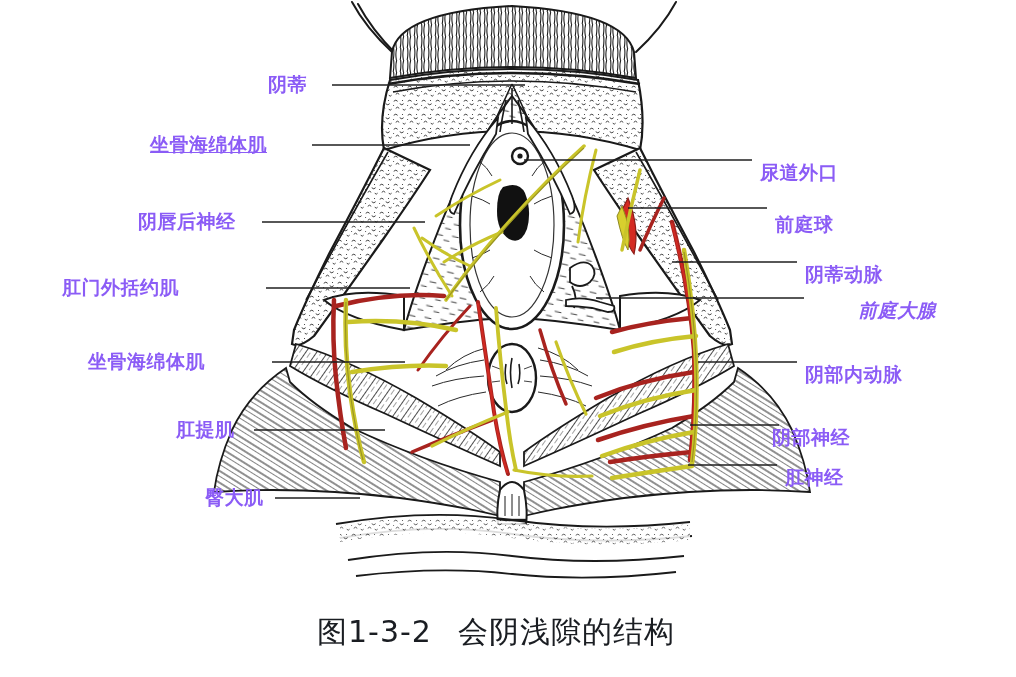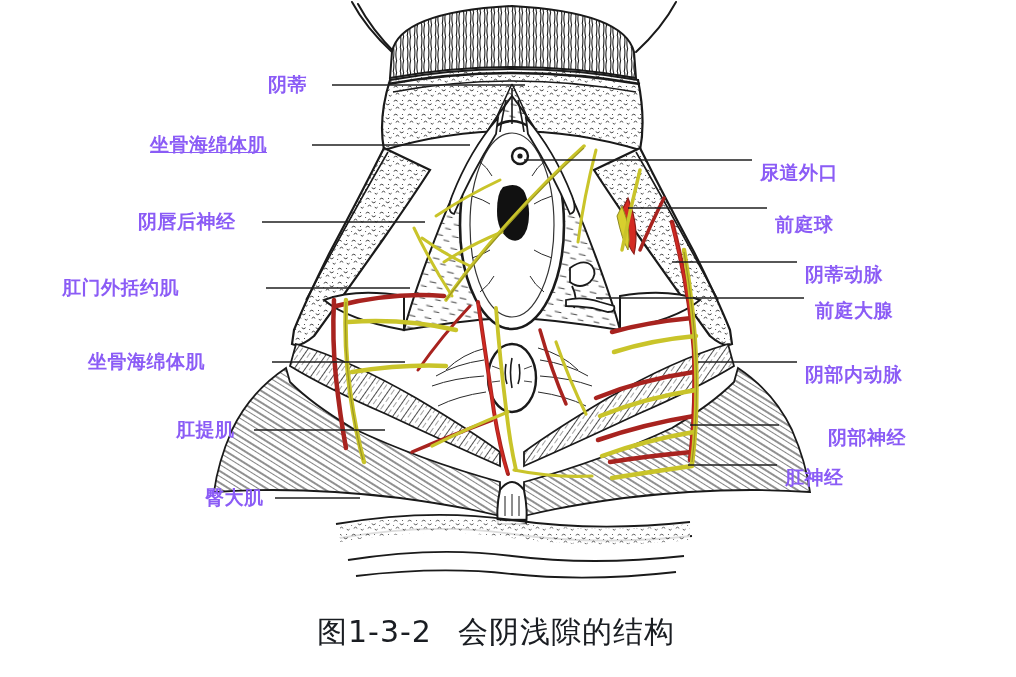--- a/index.html
+++ b/index.html
@@ -324,23 +324,23 @@
       <div class="label left-side" style="left: 138px; top: 212px;">阴唇后神经</div>
       <div class="label left-side" style="left: 62px; top: 278px;">肛门外括约肌</div>
       <div class="label left-side" style="left: 88px; top: 352px;">坐骨海绵体肌</div>
       <div class="label left-side" style="left: 176px; top: 420px;">肛提肌</div>
       <div class="label left-side" style="left: 205px; top: 488px;">臀大肌</div>
     </div>
   <div id="labels-right-layer">
       <div class="label right-side" style="left: 760px; top: 150px;">尿道外口</div>
       <div class="label right-side" style="left: 775px; top: 202px;">前庭球</div>
       <div class="label right-side" style="left: 805px; top: 252px;">阴蒂动脉</div>
-      <div class="label right-side" style="left: 815px; top: 288px;">前庭大腺</div>
+      <div class="label right-side" style="left: 858px; top: 288px; font-style: italic;">前庭大腺</div>
       <div class="label right-side" style="left: 805px; top: 352px;">阴部内动脉</div>
-      <div class="label right-side" style="left: 828px; top: 415px; text-align: right;">阴部神经</div>
+      <div class="label right-side" style="left: 772px; top: 415px; text-align: right;">阴部神经</div>
       <div class="label right-side" style="left: 785px; top: 455px;">肛神经</div>
     </div>
 
   <div id="caption">
     <span class="cap-num">图1-3-2</span><span class="cap-gap"></span><span class="cap-title">会阴浅隙的结构</span>
   </div>
 
 </div>
 
 </body></html>

